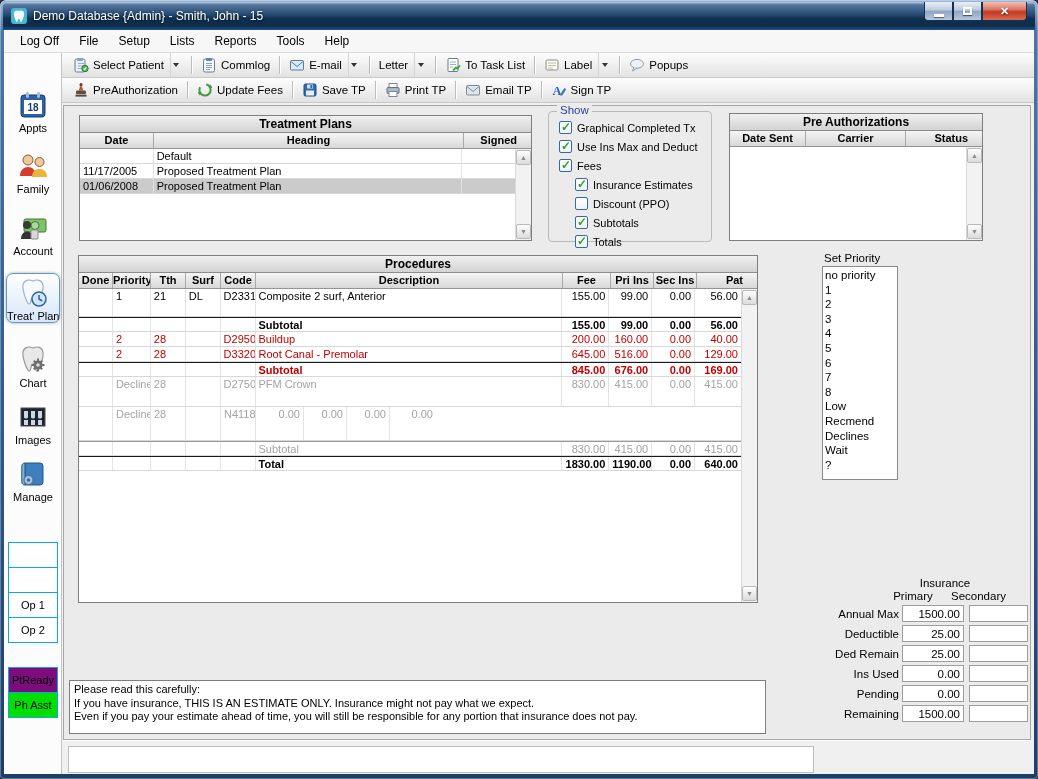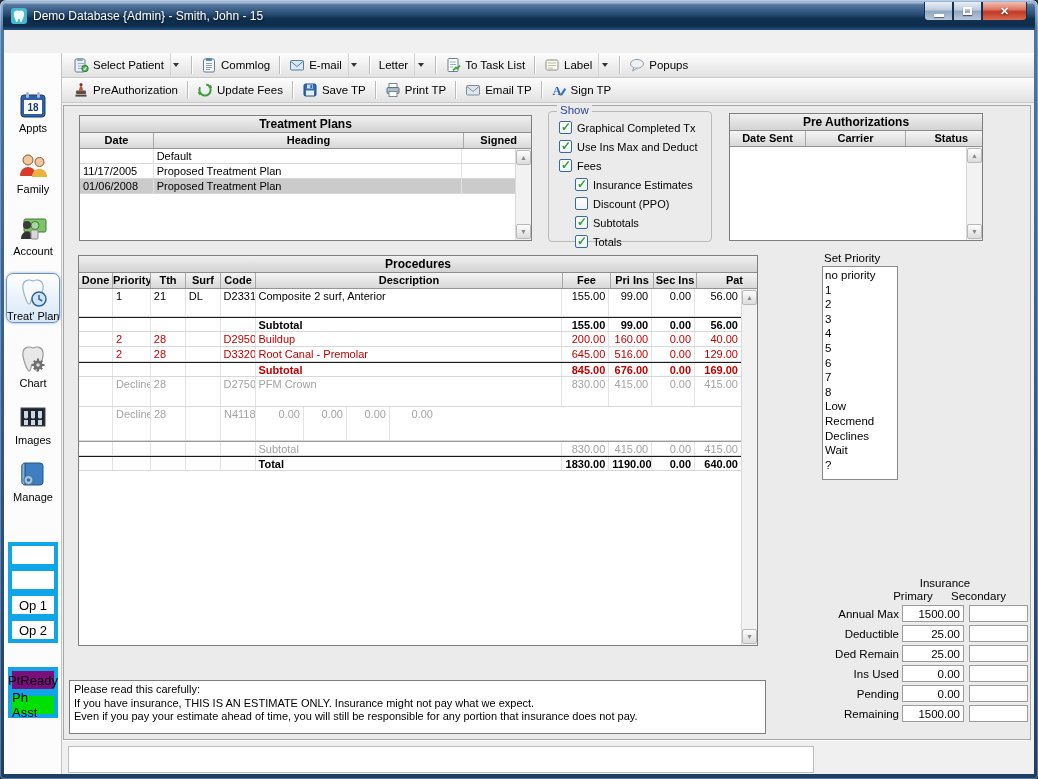--- a/index.html
+++ b/index.html
@@ -43,22 +43,22 @@
   .tb-arrow::after { content:""; border-left:3.5px solid transparent; border-right:3.5px solid transparent; border-top:4px solid #333; }
   .tb-sep { width:1px; background:#bcbcbc; margin:3px 2px; box-shadow:1px 0 0 #fff; }
 
   
   .sidebar { position:absolute; left:0; top:23px; width:58px; bottom:0; background:#fcfcfc; border-right:1px solid #c3c3c3; }
   .side-btn { position:absolute; left:2px; width:54px; text-align:center; cursor:default; padding-top:3px; }
   .side-btn svg { width:32px; height:32px; display:block; margin:0 auto; }
   .side-label { font-size:11px; margin-top:1px; white-space:nowrap; }
   .side-btn.selected { border:1px solid #6d94c0; border-radius:7px;
         background:linear-gradient(180deg,#ffffff 0%,#eaf2fb 50%,#d8e7f7 100%); box-shadow:0 0 3px rgba(90,138,192,.7); }
-  .op-btn { position:absolute; left:4px; width:50px; height:26px; background:#fff; border:4px solid #0ea5e9; margin-top:-1px;
-            display:flex; align-items:center; justify-content:center; font-size:13px; cursor:default; }
+  .op-btn { position:absolute; left:4px; width:50px; height:26px; background:#fff; border:1px solid #0ea5e9; margin-top:-1px;
+            display:flex; align-items:center; justify-content:center; font-size:11px; cursor:default; }
 
   
   .main { position:absolute; left:58px; right:0; top:73px; bottom:0; background:#f0f0f0; }
   .module-panel { position:absolute; left:1px; top:2px; width:968px; height:635px; background:#ebebeb;
                   border:1px solid #a7a7a7; box-shadow:0 1px 0 #fdfdfd; }
 
   
   .grid { position:absolute; border:1px solid #7e7e7e; background:#fff; display:flex; flex-direction:column; }
   .grid-title { height:17px; line-height:16px; text-align:center; font-weight:bold; font-size:12px;
                 background:linear-gradient(180deg,#f0f0f0,#d3d3d3); border-bottom:1px solid #8c8c8c; }
@@ -133,20 +133,29 @@
       <div class="cap-btn">
           <div class="glyph-max"></div>
         </div>
       <div class="cap-btn close">
           <span>✕</span>
         </div>
     </div>
   </div>
 
   <div class="client">
+    <div class="menubar" id="menubar">
+        <div class="menu-item">Log Off</div>
+        <div class="menu-item">File</div>
+        <div class="menu-item">Setup</div>
+        <div class="menu-item">Lists</div>
+        <div class="menu-item">Reports</div>
+        <div class="menu-item">Tools</div>
+        <div class="menu-item">Help</div>
+      </div>
     <div class="toolbar toolbar1" id="toolbar1">
         <div class="tb-btn">
           <span class="tb-icon">
             <svg viewBox="0 0 16 16">
               <rect x="2" y="2" width="10" height="13" rx="1.5" fill="#e8eef4" stroke="#6a7c90"></rect>
               <rect x="4" y="1" width="6" height="3" rx="1" fill="#8fa3b8"></rect>
               <path d="M5 6.5h6M5 9h6M5 11.5h4" stroke="#9ab0c4" stroke-width="1"></path>
               <circle cx="12" cy="11.5" r="3.2" fill="#4caf50" stroke="#2e7d32"></circle>
               <path d="M10.6 11.6l1 1 1.8-2.2" stroke="#fff" stroke-width="1.2" fill="none"></path>
             </svg>
@@ -415,21 +424,21 @@
             </div>
           <div class="grid-body" id="pa-body">
               <div class="rows"></div>
               <div class="vscroll">
                 <div class="sb-btn sb-up">▲</div>
                 <div class="sb-btn sb-down">▼</div>
               </div>
             </div>
         </div>
 
-        <div class="grid" id="proc-grid" style="left:14px; top:149px; width:680px; height:391px;">
+        <div class="grid" id="proc-grid" style="left:14px; top:149px; width:680px; height:348px;">
           <div class="grid-title">Procedures</div>
           <div class="grid-header" id="proc-header">
               <div class="hcol" style="width: 34px;">Done</div>
               <div class="hcol" style="width: 38px;">Priority</div>
               <div class="hcol" style="width: 35px;">Tth</div>
               <div class="hcol" style="width: 35px;">Surf</div>
               <div class="hcol" style="width: 35px;">Code</div>
               <div class="hcol" style="width: 307px;">Description</div>
               <div class="hcol" style="width: 48px;">Fee</div>
               <div class="hcol" style="width: 43px;">Pri Ins</div>

